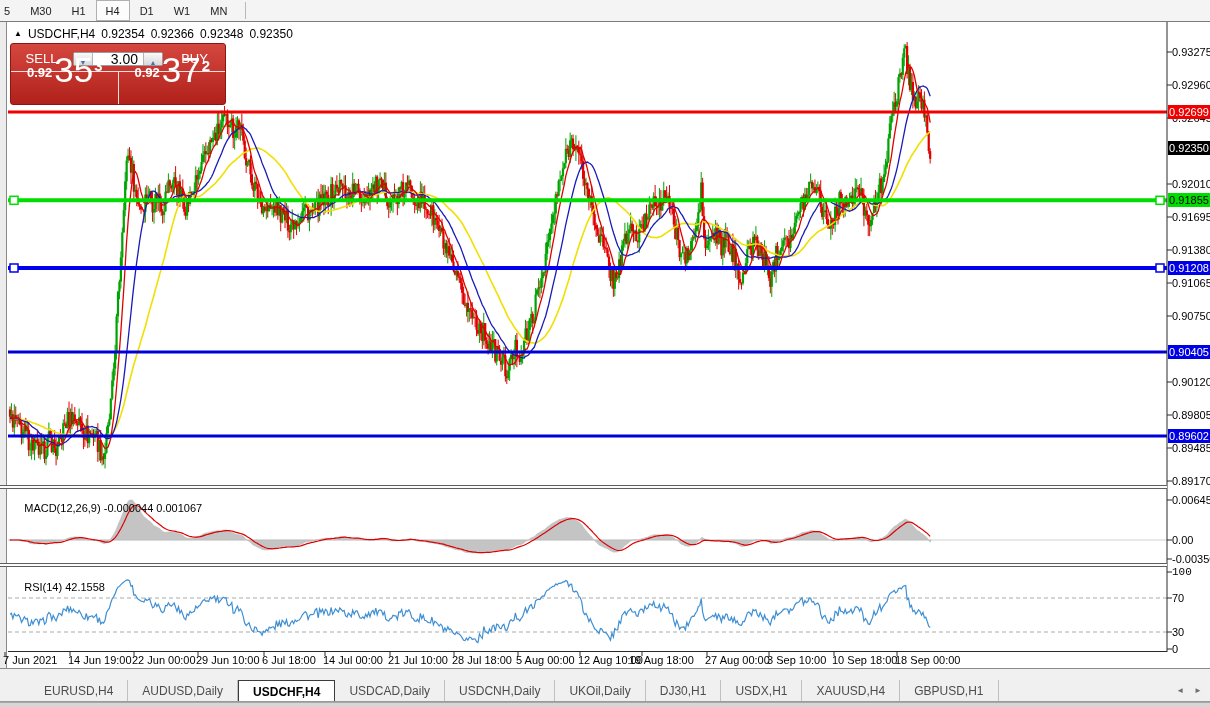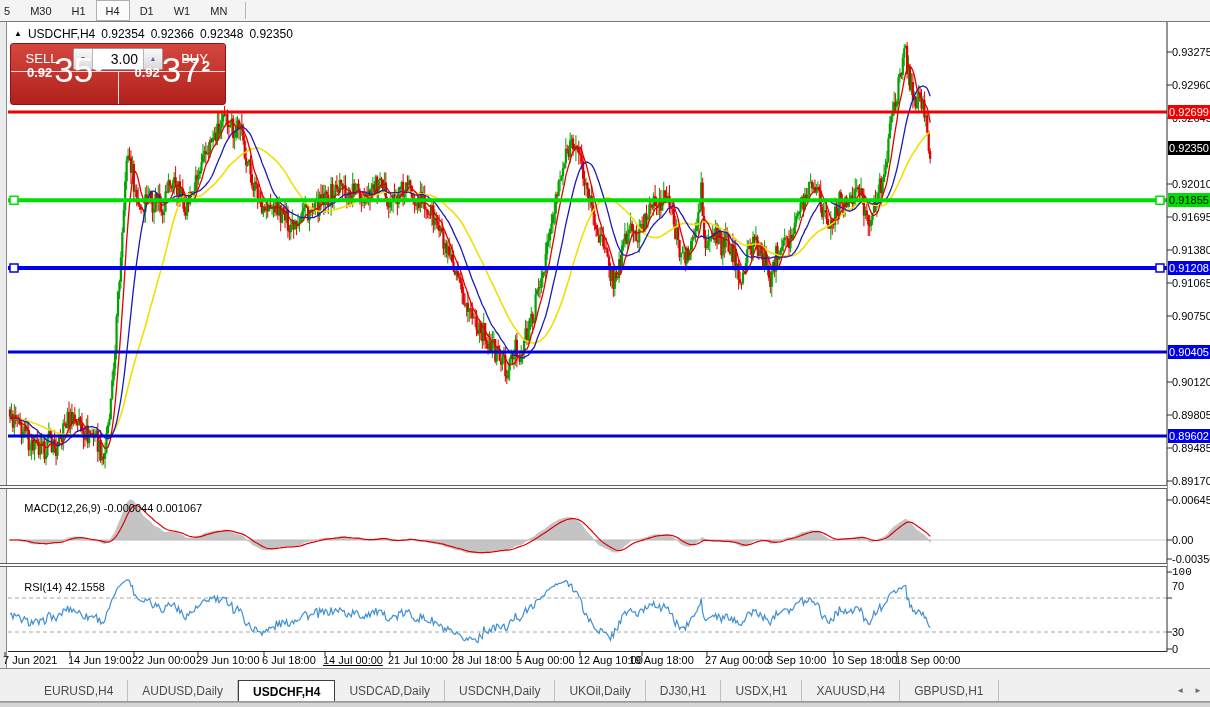--- a/index.html
+++ b/index.html
@@ -29,21 +29,21 @@
   #chart-title span { white-space:pre; }
 
   
   #trade-panel { position:absolute; left:10px; top:43px; width:216px; height:62px;
     z-index:7; border:1px solid #8d1410; border-radius:3px;
     background:linear-gradient(#d4473f, #b1211b); overflow:hidden;
     color:#fff; }
   #tp-row1 { position:relative; height:27px; display:flex; align-items:center; }
   .tp-btn { width:64px; text-align:center; font-size:13px; color:#fff;
     cursor:pointer; padding-top:2px; }
-  #lot-box { flex:1; height:22px; margin:2px 1px 0 1px; display:flex;
+  #lot-box { flex:1; height:14px; margin:2px 1px 0 1px; display:flex;
     border:1px solid #9a9a9a; background:#fff; border-radius:2px; }
   .spin-btn { width:19px; background:linear-gradient(#fafafa,#d9d9d9);
     color:#4a6fae; font-size:7px; text-align:center; line-height:20px;
     cursor:pointer; }
   .spin-btn.left { border-right:1px solid #b5b5b5; }
   .spin-btn.right { border-left:1px solid #b5b5b5; }
   #lot-input { flex:1; border:none; outline:none; font-size:14px; color:#000;
     text-align:right; padding-right:5px; font-family:"Liberation Sans",sans-serif; width:50px;}
   #tp-hline { position:absolute; left:0; right:0; top:27px; height:1px;
     background:rgba(255,255,255,.85); }
@@ -1527,31 +1527,31 @@
       <div class="ax-badge" style="top: 105px; background: rgb(240, 0, 0); color: rgb(255, 255, 255);">0.92699</div>
       <div class="ax-badge" style="top: 141px; background: rgb(0, 0, 0); color: rgb(255, 255, 255);">0.92350</div>
       <div class="ax-badge" style="top: 193px; background: rgb(0, 221, 0); color: rgb(0, 0, 0);">0.91855</div>
       <div class="ax-badge" style="top: 261px; background: rgb(0, 0, 230); color: rgb(255, 255, 255);">0.91208</div>
       <div class="ax-badge" style="top: 345px; background: rgb(0, 0, 230); color: rgb(255, 255, 255);">0.90405</div>
       <div class="ax-badge" style="top: 429px; background: rgb(0, 0, 230); color: rgb(255, 255, 255);">0.89602</div>
       <div class="ax-label" style="top: 494px;">0.006451</div>
       <div class="ax-label" style="top: 534px;">0.00</div>
       <div class="ax-label" style="top: 553px;">-0.003507</div>
       <div class="ax-label" style="top: 566px; font-family: Liberation Mono, monospace;">100</div>
-      <div class="ax-label" style="top: 580px;">70</div>
+      <div class="ax-label" style="top: 592px;">70</div>
       <div class="ax-label" style="top: 626px;">30</div>
       <div class="ax-label" style="top: 643px;">0</div>
     </div>
   <div id="date-axis">
       <div class="date-label" style="left: 3px;">7 Jun 2021</div>
       <div class="date-label" style="left: 68px;">14 Jun 19:00</div>
       <div class="date-label" style="left: 132px;">22 Jun 00:00</div>
       <div class="date-label" style="left: 196px;">29 Jun 10:00</div>
       <div class="date-label" style="left: 262px;">6 Jul 18:00</div>
-      <div class="date-label" style="left: 323px; text-decoration: underline;">14 Jul 00:00</div>
+      <div class="date-label" style="left: 323px;">14 Jul 00:00</div>
       <div class="date-label" style="left: 388px;">21 Jul 10:00</div>
       <div class="date-label" style="left: 452px;">28 Jul 18:00</div>
       <div class="date-label" style="left: 516px;">5 Aug 00:00</div>
       <div class="date-label" style="left: 578px;">12 Aug 10:00</div>
       <div class="date-label" style="left: 623px; margin-left: 6px;">19 Aug 18:00</div>
       <div class="date-label" style="left: 705px;">27 Aug 00:00</div>
       <div class="date-label" style="left: 767px;">3 Sep 10:00</div>
       <div class="date-label" style="left: 832px;">10 Sep 18:00</div>
       <div class="date-label" style="left: 895px;">18 Sep 00:00</div>
     </div>

